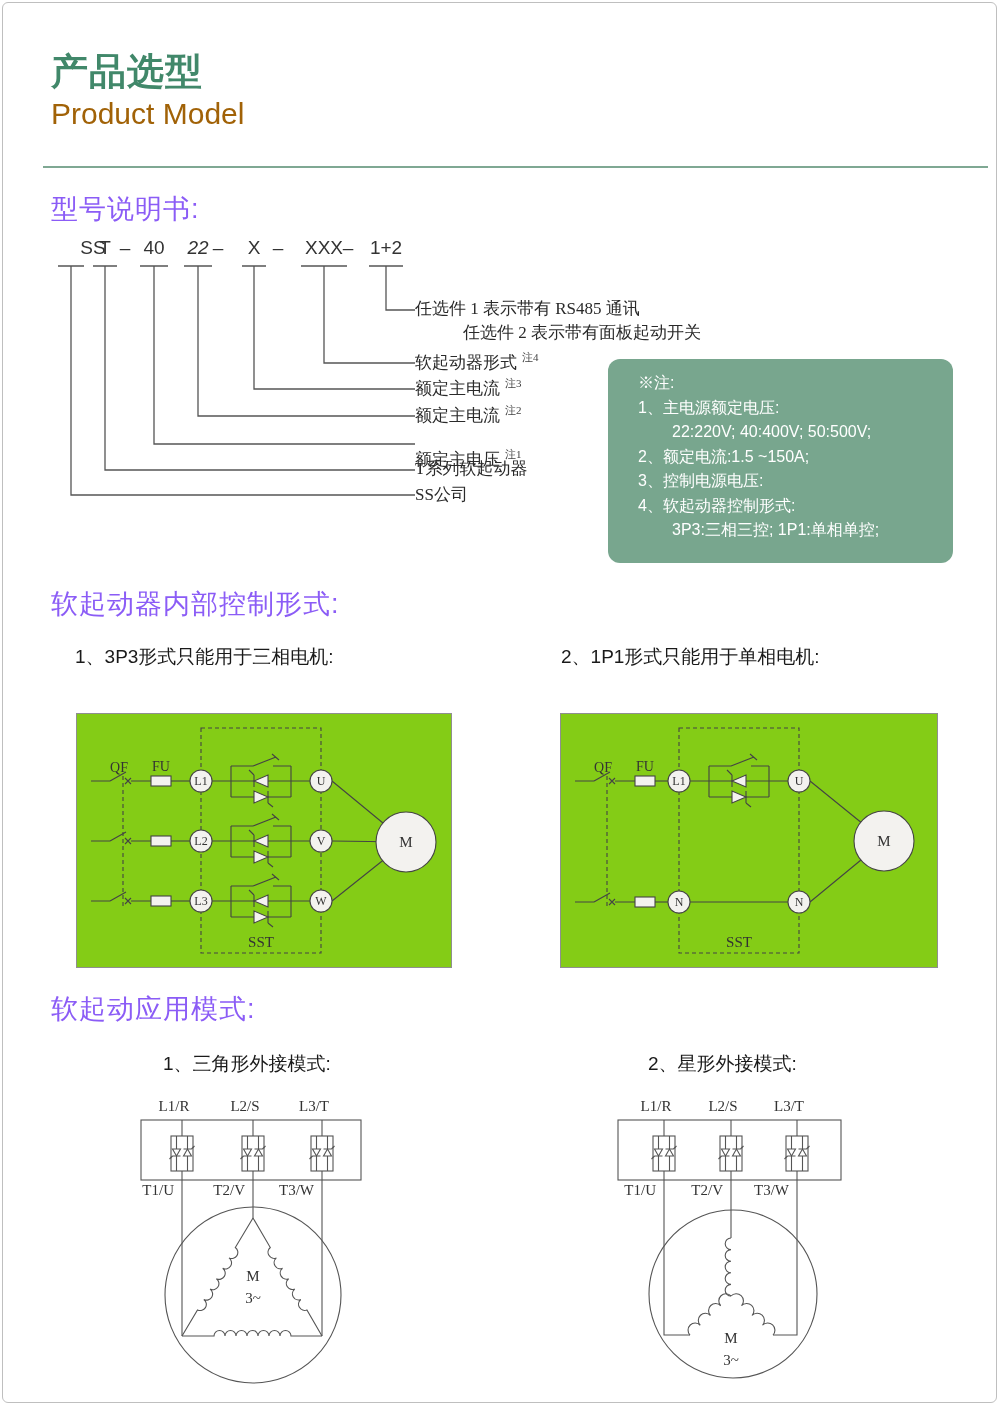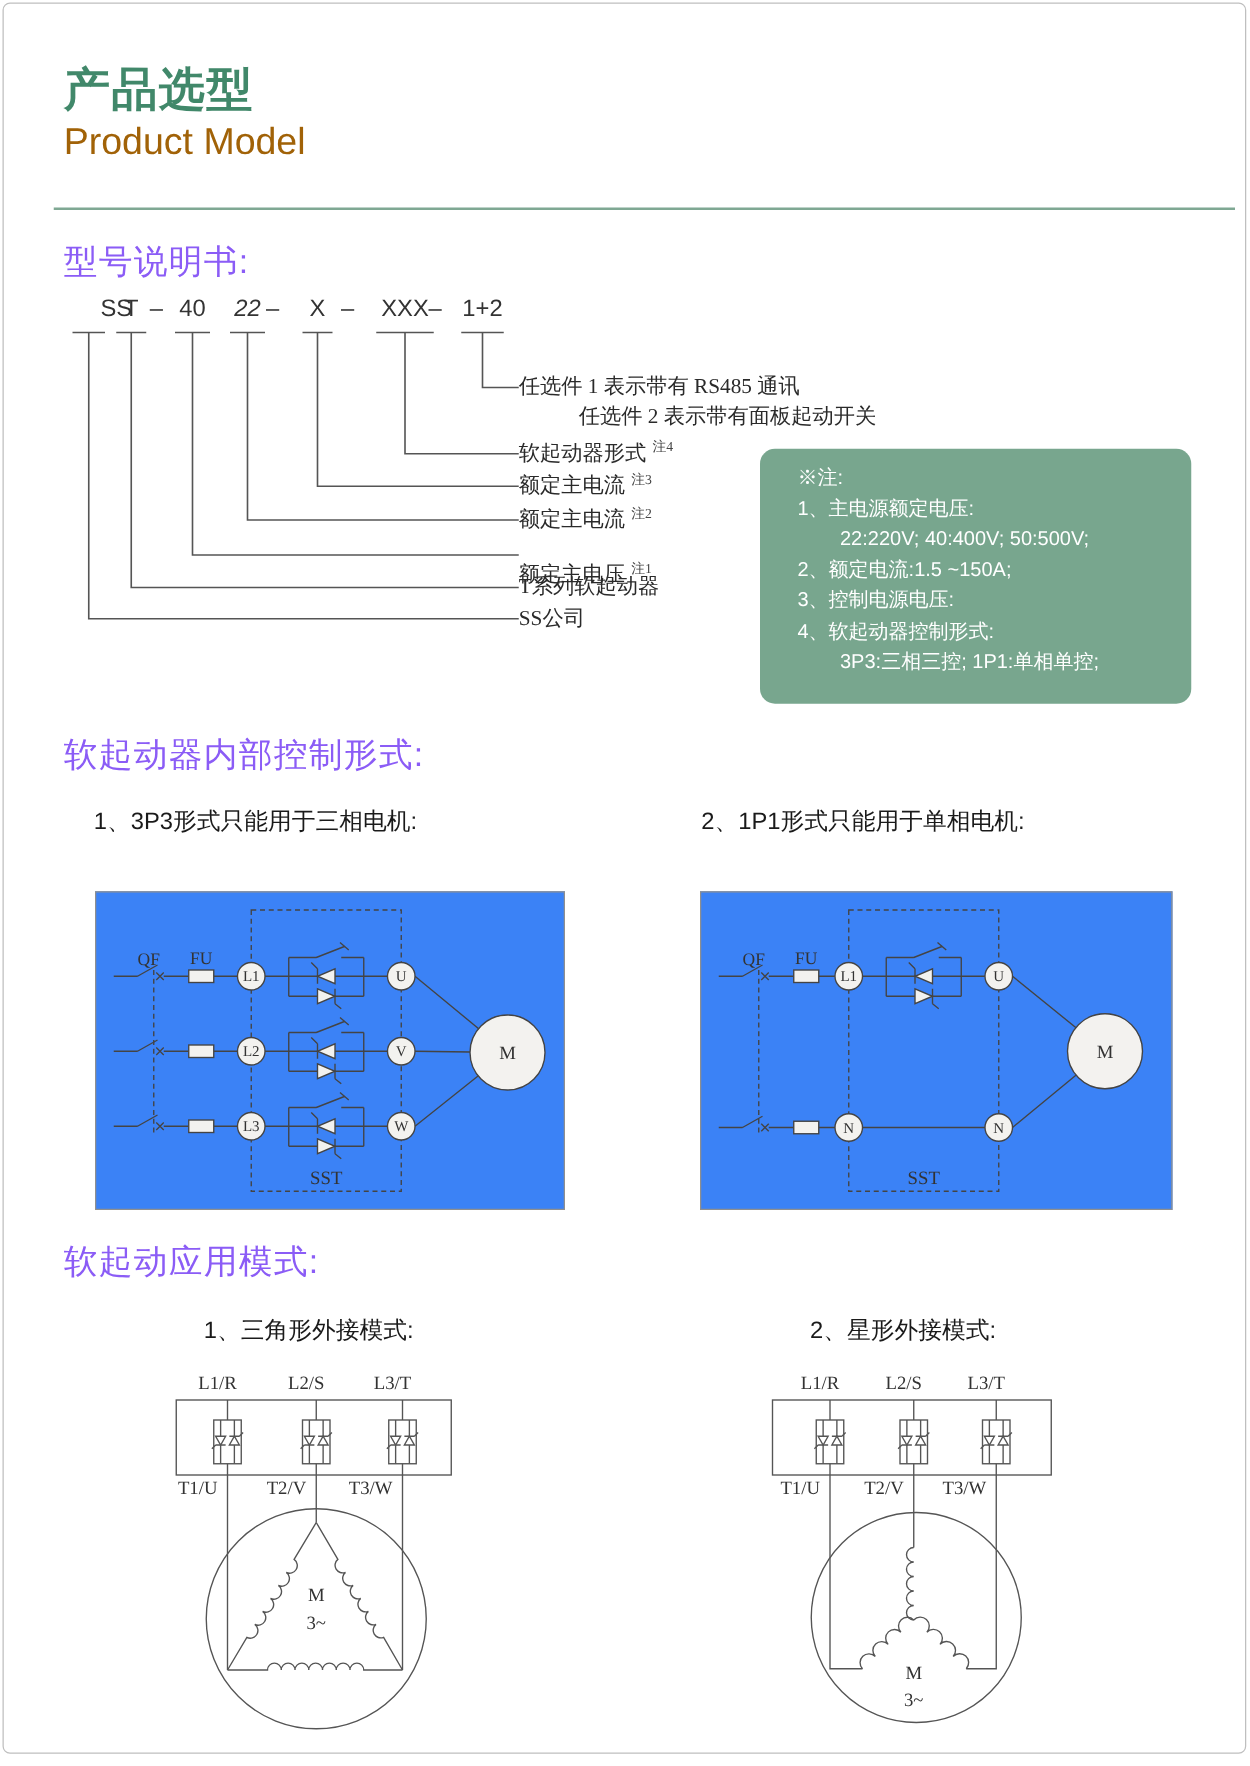--- a/index.html
+++ b/index.html
@@ -10,21 +10,21 @@
   .title-en{left:48px;top:94px;font-size:30px;font-weight:400;color:#a16207;}
   .sep{left:40px;top:163px;width:945px;height:0;border-top:2px solid #7fa893;}
   .sec-head{font-size:27px;color:#8b5cf6;letter-spacing:1px;}
   .sub-head{font-size:19px;color:#1a1a1a;}
   .code-seg{position:absolute;top:-4px;transform:translateX(-50%);font-size:19px;color:#333;font-family:"Liberation Sans",sans-serif;}
   .code-label{position:absolute;left:412px;height:24px;font-size:17px;color:#2a2a2a;font-family:"Liberation Serif",serif;white-space:nowrap;}
   .code-label sup{font-size:11px;color:#444;margin-left:5px;}
   .notes-box{left:605px;top:356px;width:345px;height:204px;background:#78a68e;border-radius:12px;color:#ffffff;font-size:16px;line-height:24.5px;padding:12px 0 0 30px;box-sizing:border-box;}
   .notes-box .line{white-space:nowrap;}
   .notes-box .indent{padding-left:34px;}
-  .diagram-box{background:#3b82f6;border:1px solid #8f8f8f;}
+  .diagram-box{background:#84cc16;border:1px solid #8f8f8f;}
   svg{display:block;}
   svg text{font-family:"Liberation Serif","DejaVu Serif",serif;fill:#333;}
 </style>
 </head>
 <body>
 
 <div class="page">
 
   <div class="abs title-cn">产品选型</div>
   <div class="abs title-en">Product Model</div>

